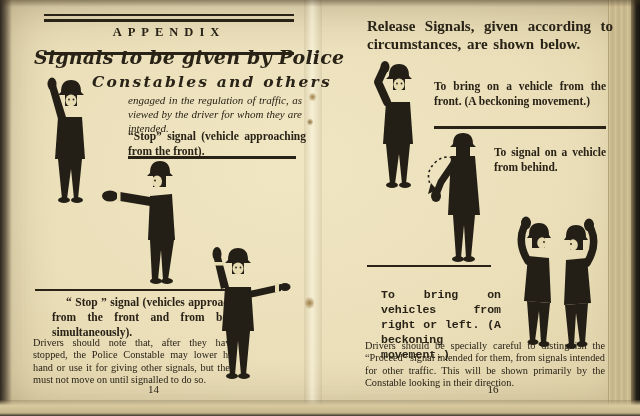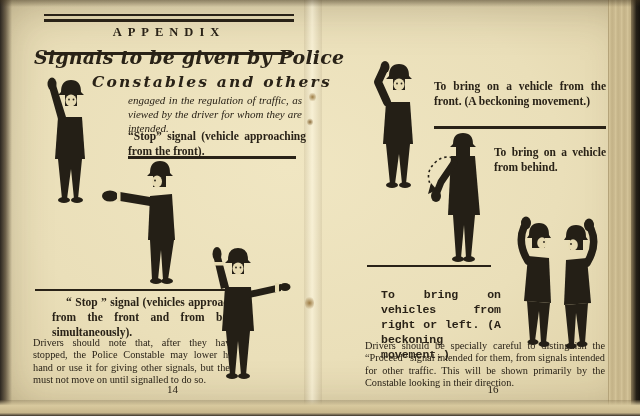--- a/index.html
+++ b/index.html
@@ -39,21 +39,21 @@
   .title2{left:92px;top:72px;width:210px;font-family:"DejaVu Serif",serif;font-style:italic;font-weight:bold;
     font-size:15.5px;letter-spacing:2.2px;white-space:nowrap;}
   .lead{left:128px;top:94px;width:174px;font-style:italic;font-size:11px;line-height:1.25;text-align:justify;}
   .cap{font-weight:bold;font-size:11.5px;line-height:1.3;text-align:justify;}
   .capL1{left:128px;top:129px;width:178px;font-family:Liberation Serif, serif;}
   .ruleL1{left:128px;top:156px;width:168px;height:2.5px;}
   .capL2{left:35px;top:232px;width:100px;}
   .ruleL2{left:35px;top:289px;width:198px;height:2px;}
   .capL3{left:52px;top:295px;width:198px;text-indent:14px;}
   .noteL{left:33px;top:337px;width:202px;font-size:10.3px;line-height:1.2;text-align:justify;}
-  .pageL{left:148px;top:383px;width:30px;text-align:right;font-size:11px;}
+  .pageL{left:148px;top:383px;width:30px;text-align:left;font-size:11px;}
 
   .headingR{left:367px;top:17px;width:246px;font-weight:bold;font-size:15px;line-height:1.22;
     text-align:justify;word-spacing:2px;}
   .capR1{left:434px;top:79px;width:172px;}
   .ruleR1{left:434px;top:126px;width:172px;height:2.5px;}
   .capR2{left:494px;top:145px;width:112px;}
   .ruleR2{left:367px;top:265px;width:124px;height:2px;}
   .capR3{left:381px;top:288px;width:120px;font-family:Liberation Mono, monospace;}
   .noteR{left:365px;top:340px;width:240px;font-size:10.3px;line-height:1.2;text-align:justify;}
   .pageR{left:478px;top:383px;width:30px;text-align:center;font-size:11px;}
@@ -144,23 +144,24 @@
       <ellipse cx="41" cy="133" rx="6" ry="3"></ellipse>
         <ellipse cx="53" cy="133" rx="6" ry="3"></ellipse>
     </g>
     <rect x="23" y="19" width="10" height="3.5" fill="#e7dbb2"></rect>
     <rect x="84" y="40" width="4" height="9" fill="#e7dbb2"></rect>
     <ellipse cx="47" cy="25.5" rx="5.5" ry="6" fill="#e7dbb2"></ellipse>
     <circle cx="45" cy="24.5" r="0.9" fill="#241f16"></circle>
       <circle cx="49.5" cy="24.5" r="0.9" fill="#241f16"></circle>
   </svg>
 
+  <div class="abs cap headingR">Release Signals, given according to circumstances, are shown below.</div>
   <div class="abs cap capR1">To bring on a vehicle from the front.  (A beckoning movement.)</div>
   <div class="abs rule ruleR1"></div>
-  <div class="abs cap capR2">To bring on a vehicle from behind.</div>
+  <div class="abs cap capR2">To signal on a vehicle from behind.</div>
   <div class="abs rule ruleR2"></div>
   <div class="abs cap capR3">To bring on vehicles from right or left.  (A beckoning movement.)</div>
   <div class="abs noteR">Drivers should be specially careful to distinguish the “Proceed” signal intended for them, from signals intended for other traffic. This will be shown primarily by the Constable looking in their direction.</div>
   <div class="abs pageR">16</div>
 
   <svg class="abs figD" width="62" height="130" viewBox="0 0 62 130">
     <g fill="#241f16">
       <path d="M21,42 L12,22 L18,9" stroke="#241f16" stroke-width="8" fill="none" stroke-linecap="round" stroke-linejoin="round"></path>
       <ellipse cx="19" cy="7" rx="4.5" ry="6"></ellipse>
       <path d="M23,16 Q23,4 33,4 Q43,4 43,16 L46,19 L20,19 Z"></path>

